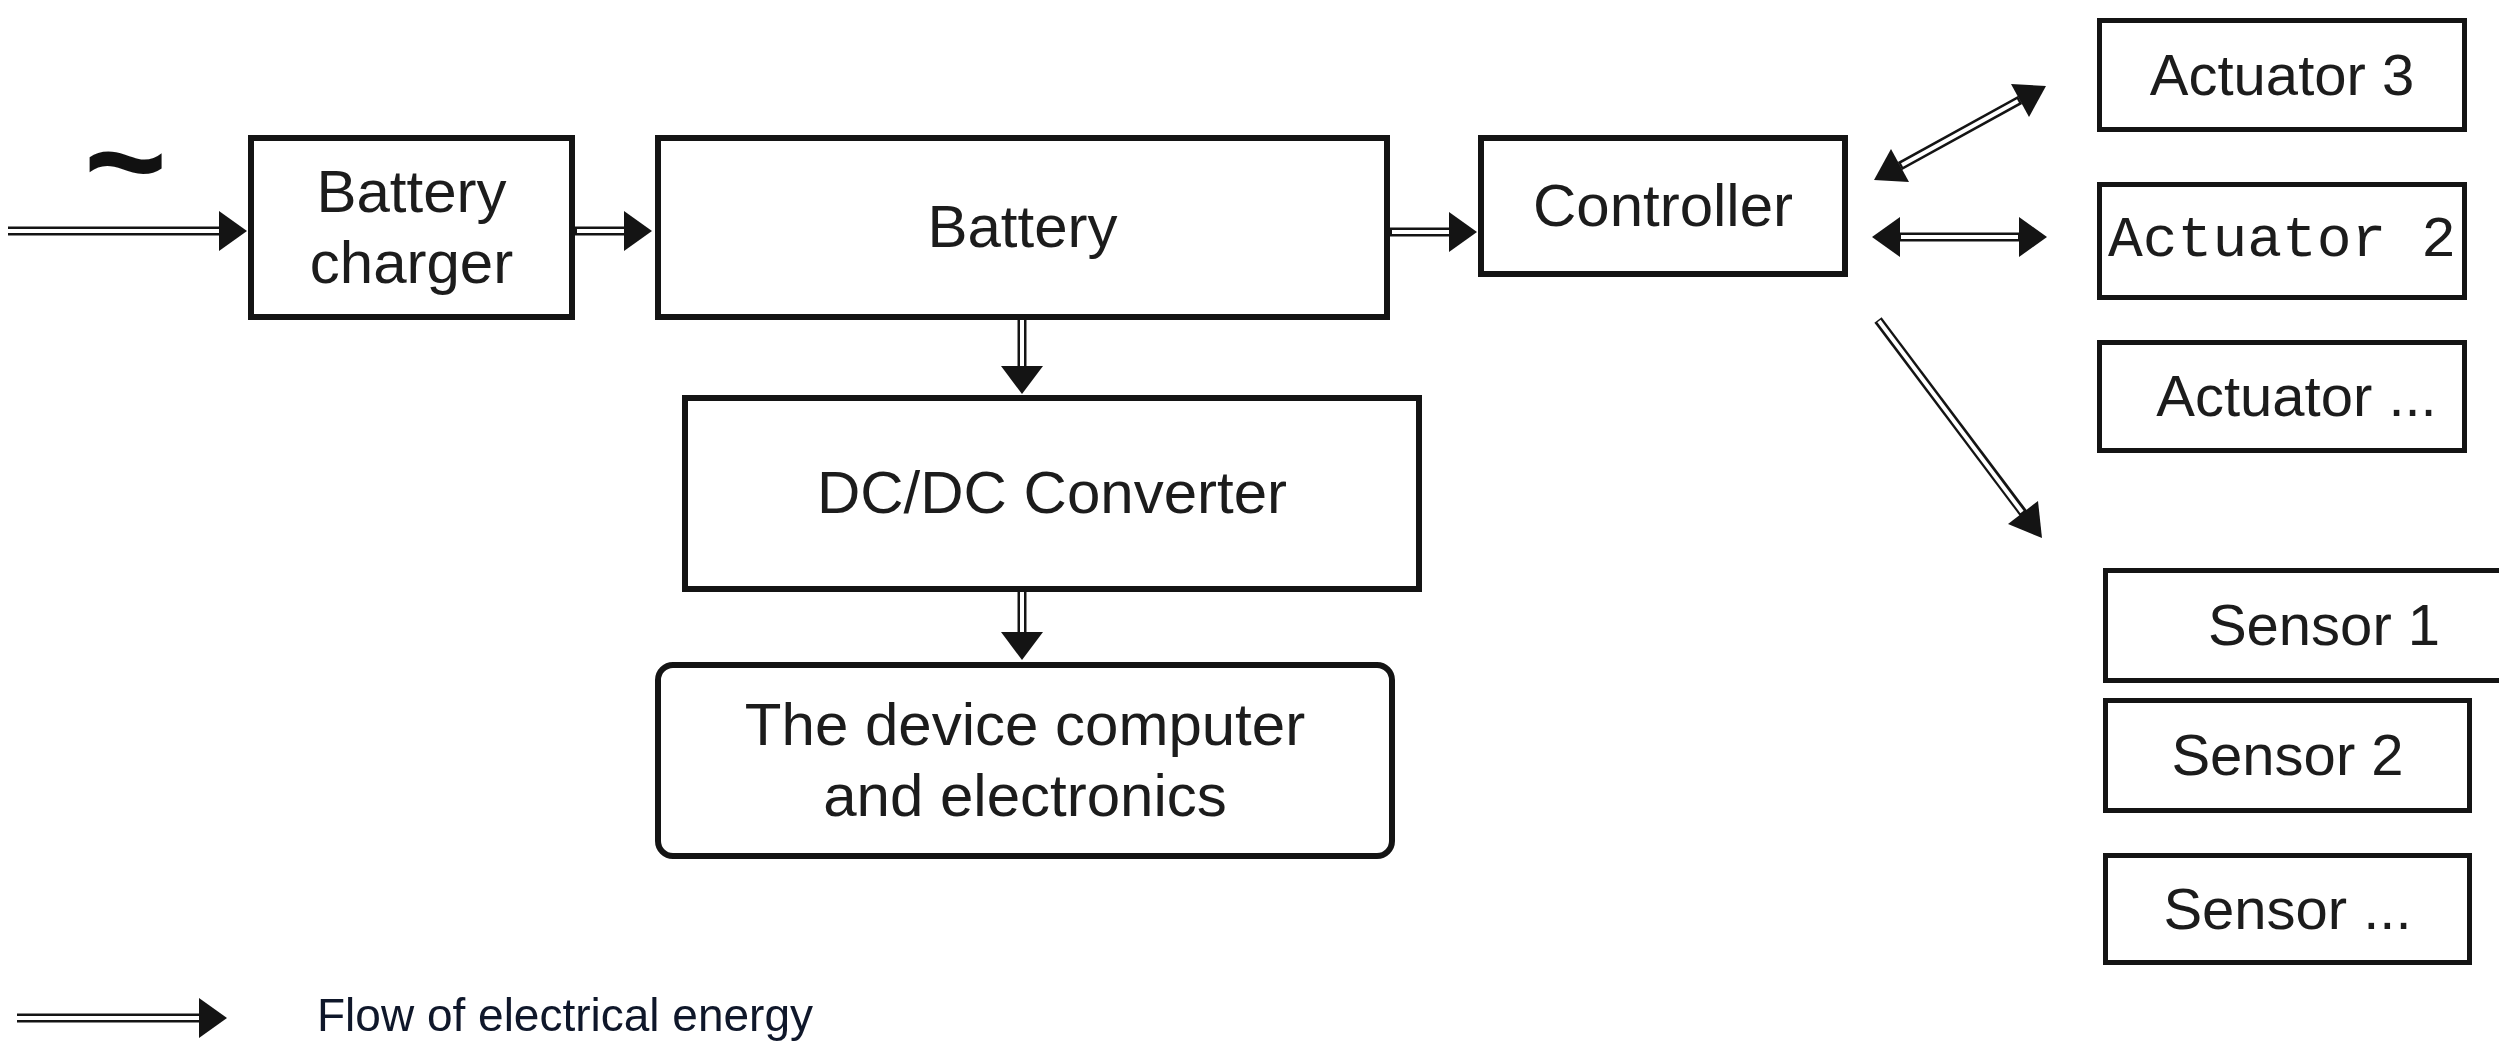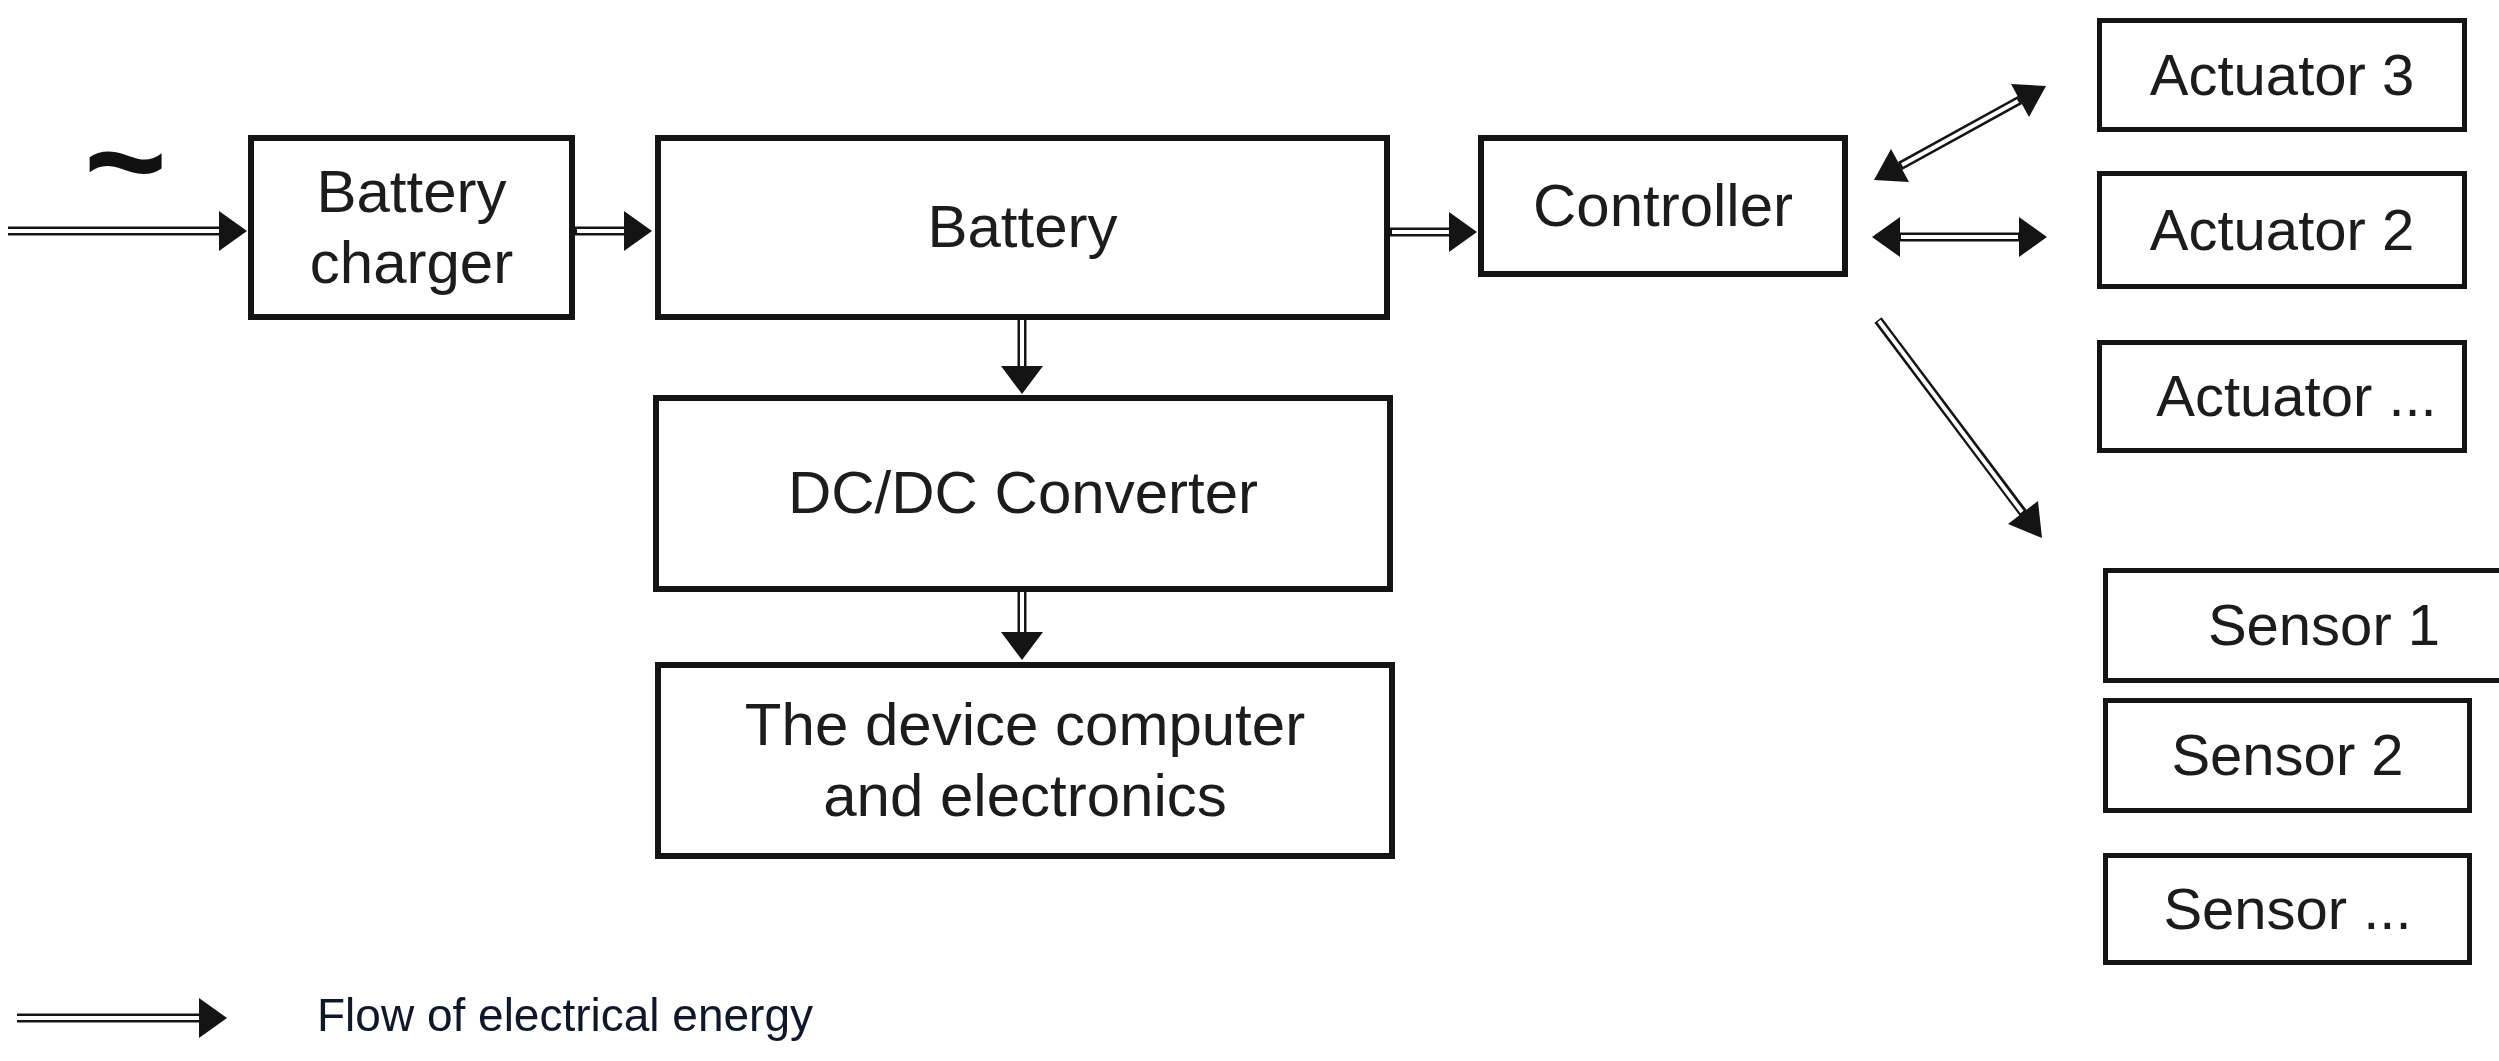--- a/index.html
+++ b/index.html
@@ -129,34 +129,34 @@
   </div>
 
   <div class="node" style="left:655px; top:135px; width:735px; height:185px;">
     <span>Battery</span>
   </div>
 
   <div class="node" style="left:1478px; top:135px; width:370px; height:142px;">
     <span>Controller</span>
   </div>
 
-  <div class="node" style="left:653px; top:395px; width:740px; height:197px;">
+  <div class="node" style="left:682px; top:395px; width:740px; height:197px;">
     <span>DC/DC Converter</span>
   </div>
 
-  <div class="node" style="left:655px; top:662px; width:740px; height:197px;">
+  <div class="node" style="left:655px; top:662px; width:740px; height:197px;border-radius:18px;">
     <span>The device computer
 and electronics</span>
   </div>
 
   <div class="node sm" style="left:2097px; top:18px; width:370px; height:114px;">
     <span>Actuator 3</span>
   </div>
 
-  <div class="node sm" style="left:2097px; top:171px; width:370px; height:118px;">
+  <div class="node sm" style="left:2097px; top:182px; width:370px; height:118px;font-family:Liberation Mono, monospace;">
     <span>Actuator 2</span>
   </div>
 
   <div class="node sm" style="left:2097px; top:340px; width:370px; height:113px;padding-left:29px;">
     <span>Actuator ...</span>
   </div>
 
   <div class="node sm" style="left:2103px; top:568px; width:442px; height:115px;">
     <span>Sensor 1</span>
   </div>

